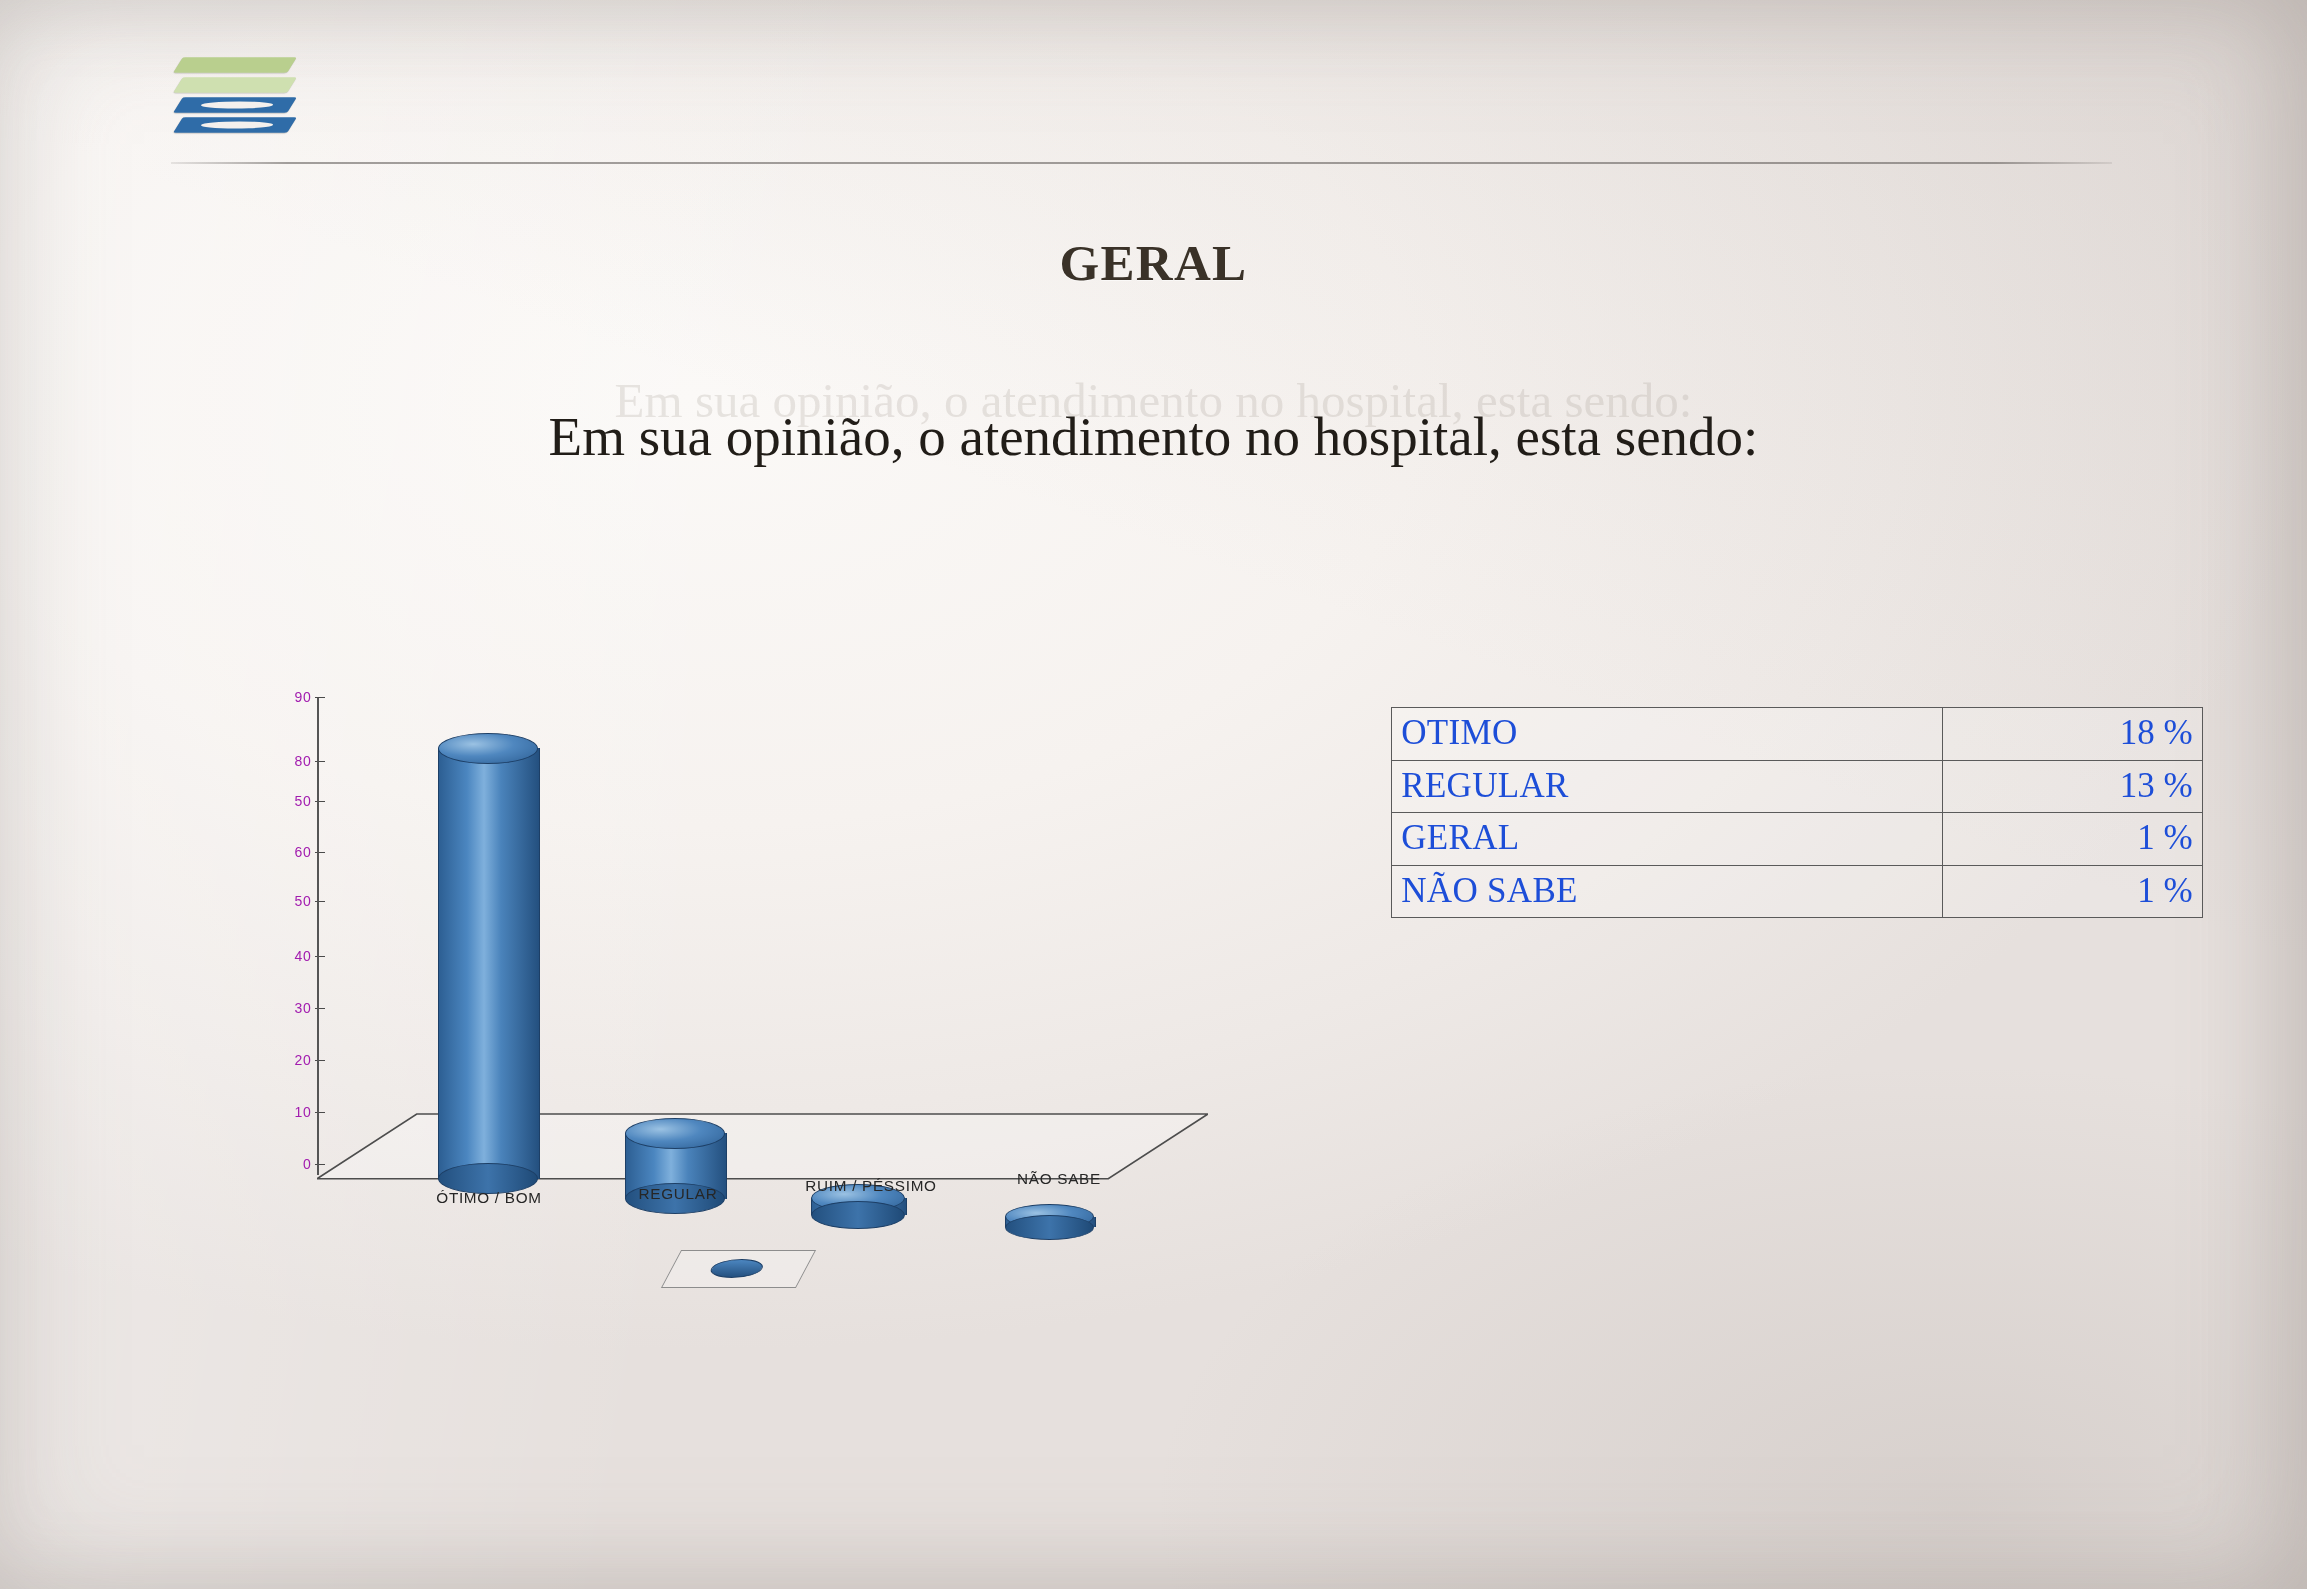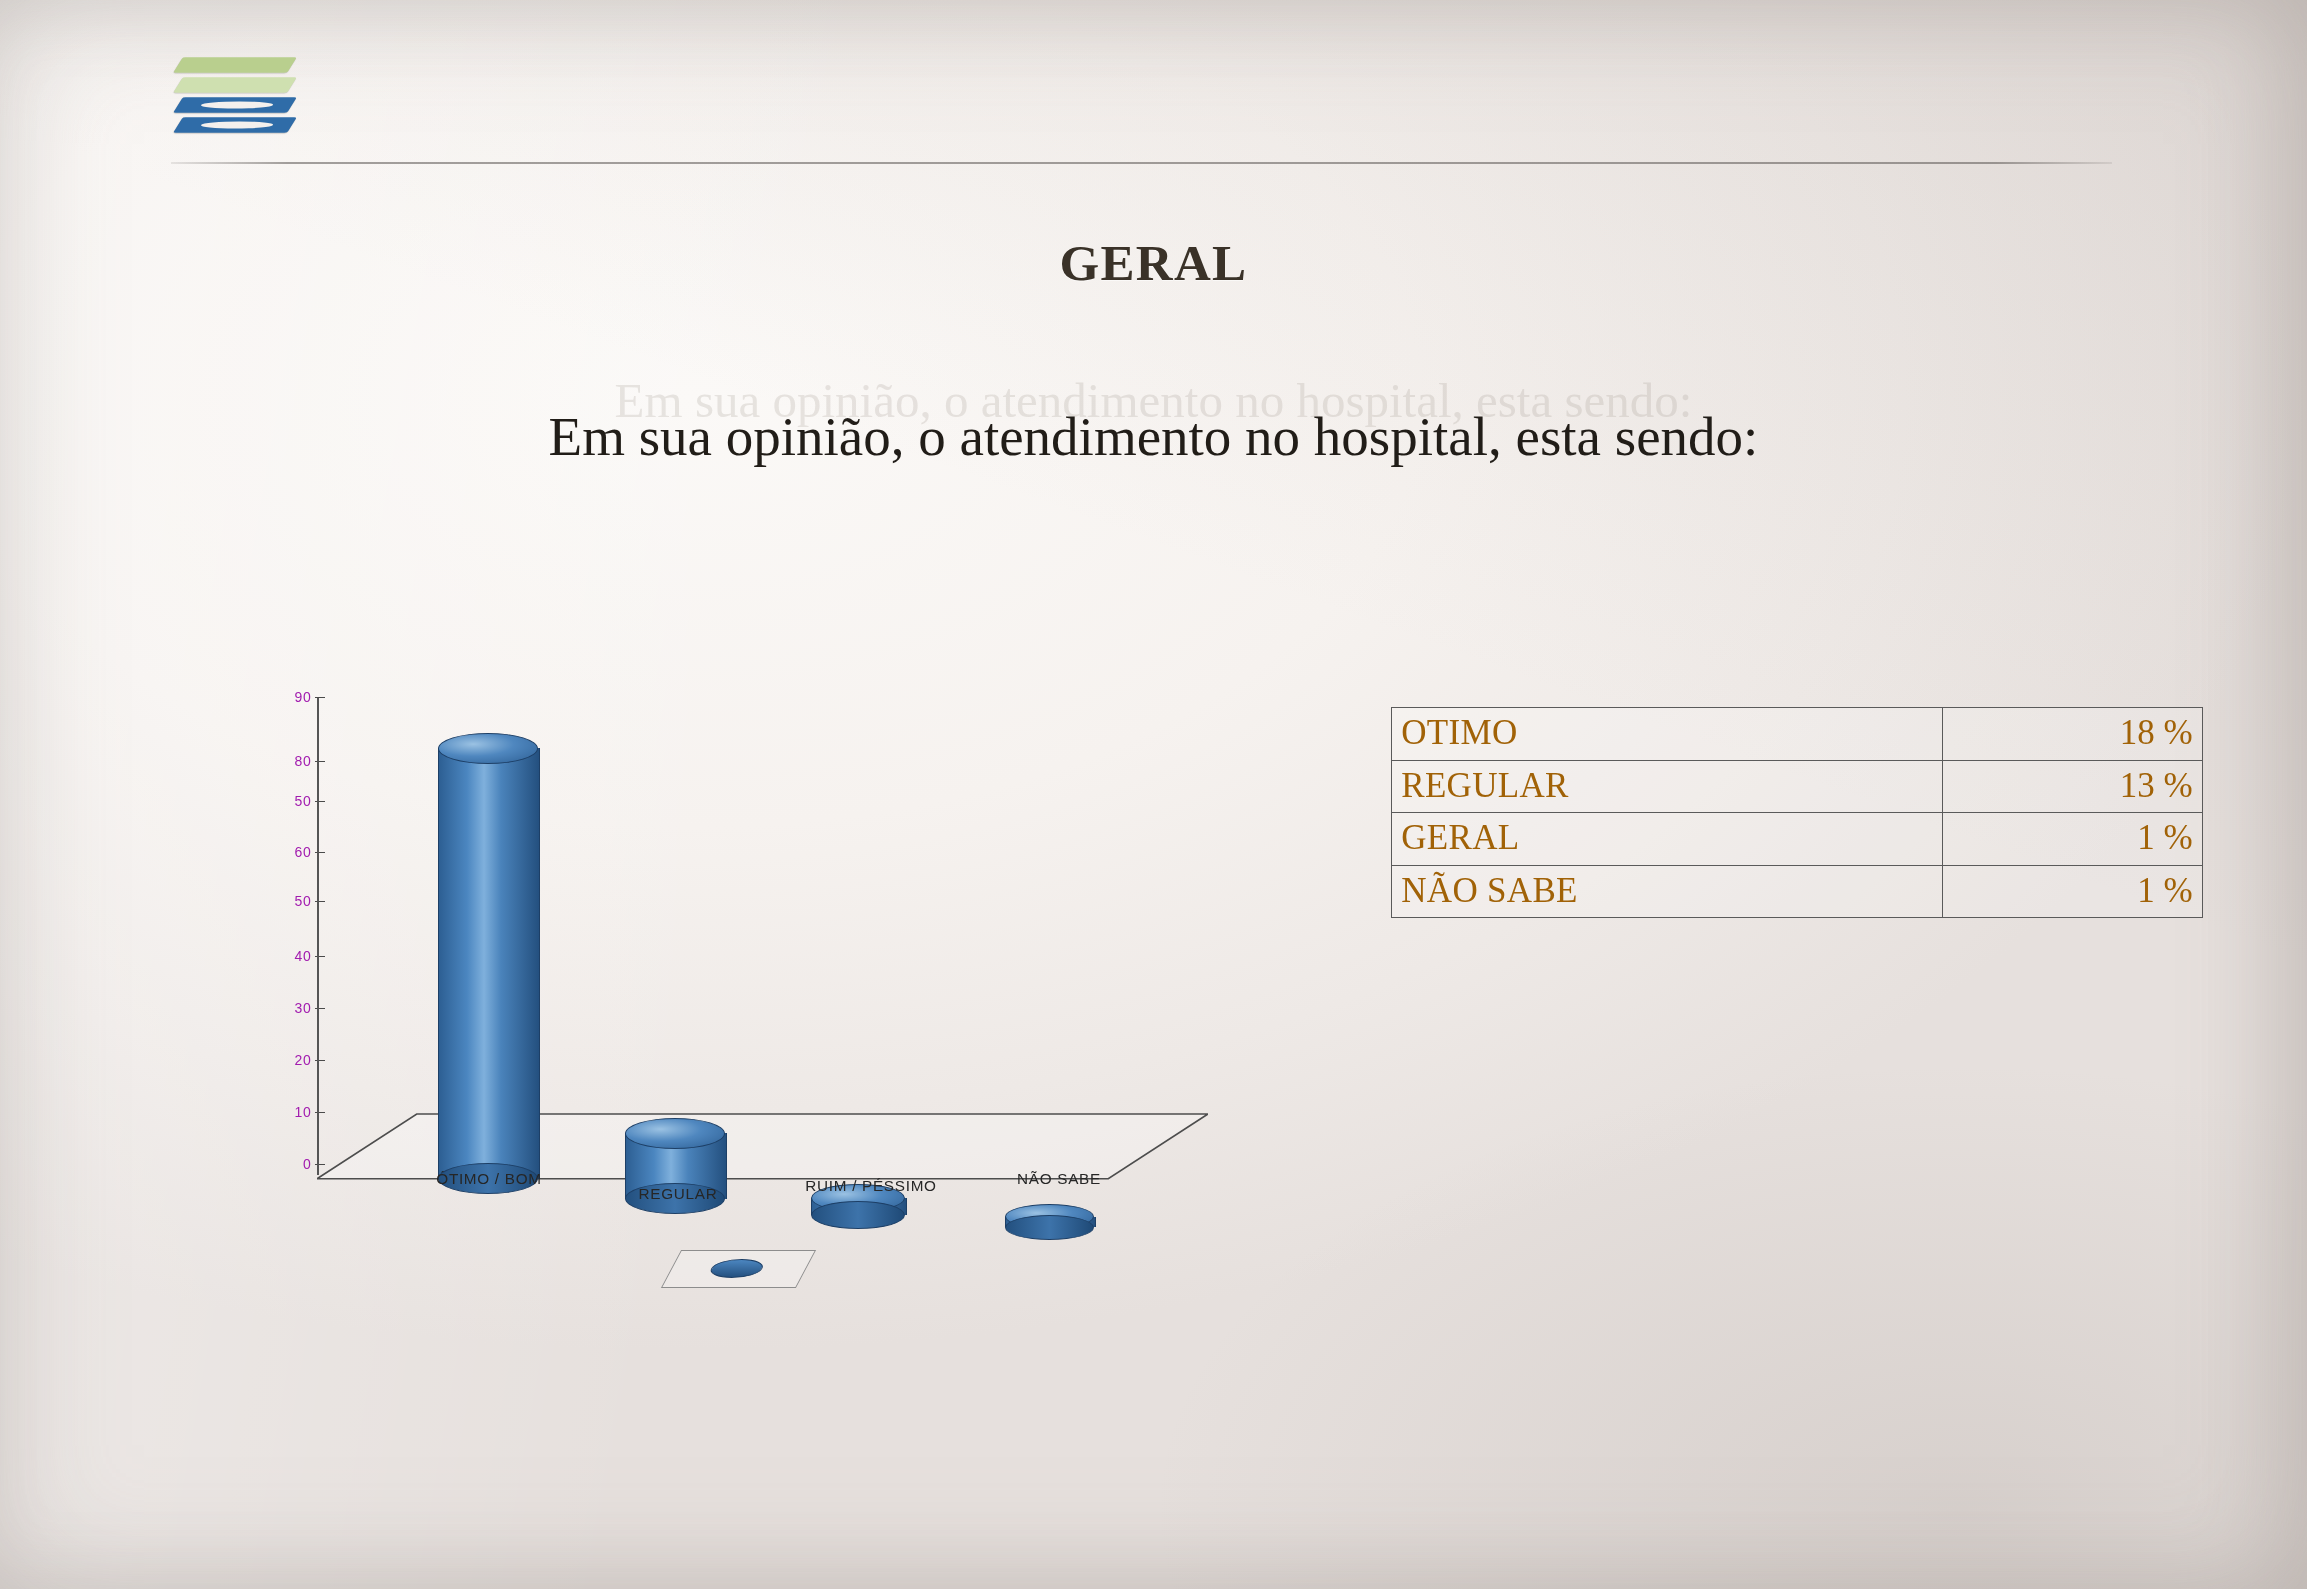--- a/index.html
+++ b/index.html
@@ -237,21 +237,21 @@
     width: 812px;
   }
   table.results {
     border-collapse: collapse;
     width: 100%;
     background: rgba(255,255,255,0.18);
   }
   table.results td {
     border: 1.3px solid #5a5a5a;
     font-size: 35px;
-    color: #a16207;
+    color: #1d4ed8;
     padding: 4px 9.3px 6.6px 9.3px;
     height: 41px;
     line-height: 1.0;
   }
   table.results td.label { text-align: left; letter-spacing: 0.3px; }
   table.results td.value { text-align: right; white-space: nowrap; }
 </style>
 </head>
 <body>
 
@@ -312,21 +312,21 @@
     <div class="top" style="top:-14px; height:28px;"></div>
     <div class="bottom" style="bottom:-14px; height:28px;"></div>
   </div>
 
   <div class="bar" style="left:752px; bottom:2.7px; width:89px; height:10.6px;">
     <div class="body" style="height:10.6px;"></div>
     <div class="top" style="top:-12.6px; height:25px;"></div>
     <div class="bottom" style="bottom:-12.6px; height:25px;"></div>
   </div>
 
-  <div class="xlabel" style="left:236px; top:485px;">ÓTIMO / BOM</div>
+  <div class="xlabel" style="left:236px; top:504px;">ÓTIMO / BOM</div>
   <div class="xlabel" style="left:425px; top:500px;">REGULAR</div>
   <div class="xlabel" style="left:618px; top:492px;">RUIM / PÉSSIMO</div>
   <div class="xlabel" style="left:806px; top:485px;">NÃO SABE</div>
 </div>
 
 <div class="legend-chip">
   <div class="dot"></div>
 </div>
 
 <div class="table-wrap">

